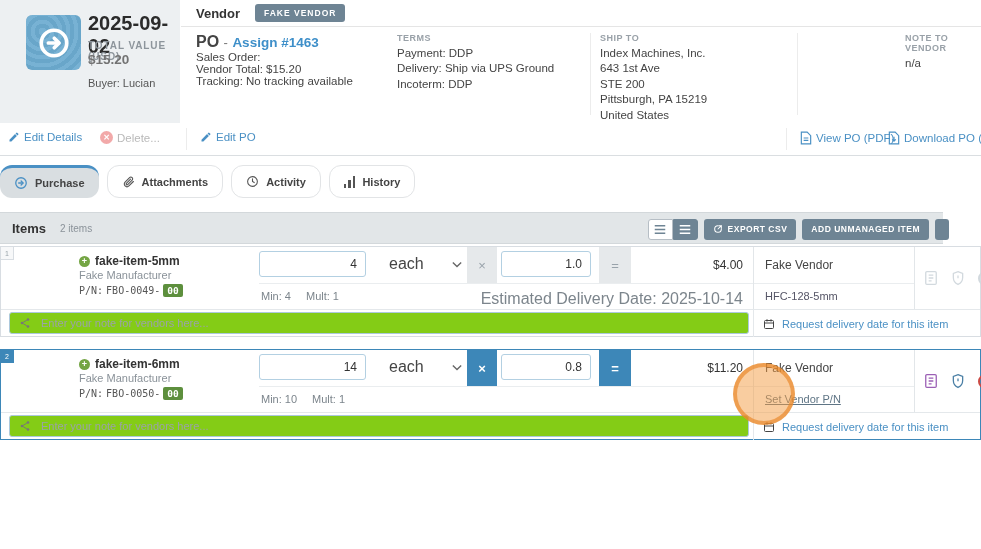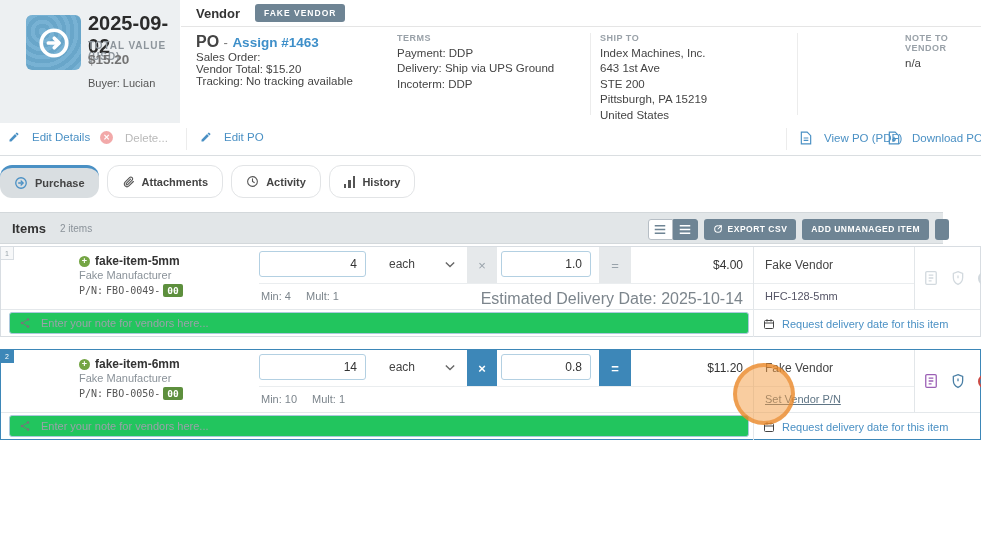--- a/index.html
+++ b/index.html
@@ -34,21 +34,21 @@
 
   .hcol-label { font-size:9px; font-weight:bold; color:#99a1a8; letter-spacing:.5px; }
   .hcol-line { font-size:11.5px; color:#444; margin-top:3.5px; }
   .terms-col { position:absolute; left:397px; top:33px; }
   .ship-col  { position:absolute; left:600px; top:33px; }
   .note-col  { position:absolute; left:905px; top:33px; }
   .vdiv { position:absolute; top:33px; width:1px; height:82px; background:#ececec; }
 
   
   .actions { position:absolute; left:0; top:123px; width:981px; height:33px; }
-  .act { position:absolute; top:8px; display:flex; align-items:center; gap:12px; font-size:11.5px; cursor:pointer; white-space:nowrap; }
+  .act { position:absolute; top:8px; display:flex; align-items:center; gap:4px; font-size:11.5px; cursor:pointer; white-space:nowrap; }
   .act-blue { color:#4a90c4; }
   .act-muted { color:#b9b9b9; cursor:default; }
   .xcircle { width:13px; height:13px; border-radius:50%; background:#ef9494; color:#fff; font-size:8px; font-weight:bold;
              display:flex; align-items:center; justify-content:center; opacity:.8; }
   .adiv { position:absolute; top:5px; width:1px; height:22px; background:#ececec; }
 
   
   .tabs { position:absolute; left:0; top:165px; height:33px; display:flex; gap:8px; }
   .tab { display:inline-flex; align-items:center; gap:7px; padding:0 14px; font-size:11px; font-weight:bold; color:#444;
          background:#fff; border:1px solid #e2e4e6; border-radius:12px; cursor:pointer; }
@@ -87,42 +87,42 @@
                text-align:center; cursor:pointer; flex:0 0 auto; }
   .info-mfr { font-size:11px; color:#8a9299; margin-top:1px; }
   .info-pn { font-size:10px; font-family:"DejaVu Sans Mono", monospace; color:#555; margin-top:3px; display:flex; align-items:center; gap:3px; }
   .pn-badge { background:#5d8f3d; color:#fff; padding:0 4px; border-radius:2px; font-weight:bold; font-size:9.5px; line-height:13px; }
 
   .num-input { position:absolute; top:4px; height:26px; border:1px solid #b3d0e2; border-radius:3px; text-align:right;
                padding:0 8px; font-size:12px; color:#333; font-family:inherit; background:#fff; }
   .qty-input { left:258px; width:107px; }
   .price-input { left:500px; width:90px; }
   .unit-select { position:absolute; left:372px; top:4px; width:90px; height:26px; display:flex; align-items:center;
-                 justify-content:space-between; padding:0 8px 0 16px; font-size:12px; color:#444; cursor:pointer;gap:28px; }
+                 justify-content:space-between; padding:0 8px 0 16px; font-size:16px; color:#444; cursor:pointer;gap:28px; }
   .op { position:absolute; top:0; width:30px; height:36px; display:flex; align-items:center; justify-content:center;
         font-size:13px; background:#e6e9eb; color:#98a2aa; }
   .op-mul { left:466px; } .op-eq { left:598px; width:32px; }
   .selected .op { background:#3d87b8; color:#fff; font-weight:bold; }
   .total { position:absolute; left:630px; top:0; width:112px; height:36px; line-height:36px; text-align:right; font-size:12px; color:#333; }
   .mid-divider { position:absolute; left:258px; top:36px; width:655px; height:1px; background:#eaedef; }
   .min-mult { position:absolute; left:260px; top:43px; font-size:11px; color:#7c858c; display:flex; gap:15px; }
   .delivery { position:absolute; left:440px; top:43px; width:302px; text-align:right; font-size:16px; color:#7c858c; }
   .vcell-div { position:absolute; left:752px; top:0; width:1px; height:62px; background:#e2e6e9; }
   .vendor-name { position:absolute; left:764px; top:0; height:36px; line-height:36px; font-size:12px; color:#444; }
   .vendor-sub { position:absolute; left:764px; top:37px; height:25px; line-height:25px; font-size:11px; color:#556; }
   .vendor-sub-link { color:#5f7585; text-decoration:underline; cursor:pointer; }
   .icons-div { position:absolute; left:913px; top:0; width:1px; height:62px; background:#e2e6e9; }
   .row-icons { position:absolute; left:913px; top:0; width:90px; height:62px; display:flex; align-items:center; gap:13px; padding-left:10px; }
   .ric { color:#d2d9de; }
   .selected .ric-doc { color:#9b5fb5; } .selected .ric-shield { color:#4a7fa5; } .selected .ric-alert { color:#cc4a44; }
   .dot-ic { width:15px; height:15px; border-radius:50%; border:2.5px solid currentColor; flex:0 0 auto; }
 
   .note-row { position:relative; height:27px; border-top:1px solid #e4e8eb; }
   .note-box { position:absolute; left:8px; top:2px; width:740px; height:22px; border:1px solid #adc9dd; border-radius:3px;
-              background:#22c55e; display:flex; align-items:center; gap:8px; padding:0 9px; }
+              background:#84cc16; display:flex; align-items:center; gap:8px; padding:0 9px; }
   .note-input { border:none; outline:none; flex:1; font-size:11px; color:#333; font-family:inherit; background:transparent; }
   .note-input::placeholder { color:#9aa2a9; }
   .note-right { position:absolute; left:752px; top:0; right:0; height:27px; border-left:1px solid #e4e8eb;
                 display:flex; align-items:center; gap:7px; padding-left:9px; }
   .request-link { font-size:11px; color:#4a90c4; cursor:pointer; }
 
   .highlight-circle { position:absolute; left:733px; top:363px; width:62px; height:62px; border-radius:50%;
                       background:rgba(243,156,66,.5); border:4px solid rgba(233,133,38,.65); z-index:10; pointer-events:none; }
 </style>
 </head>

